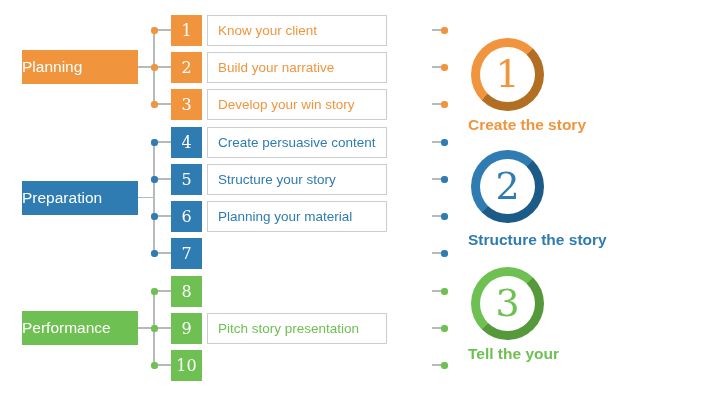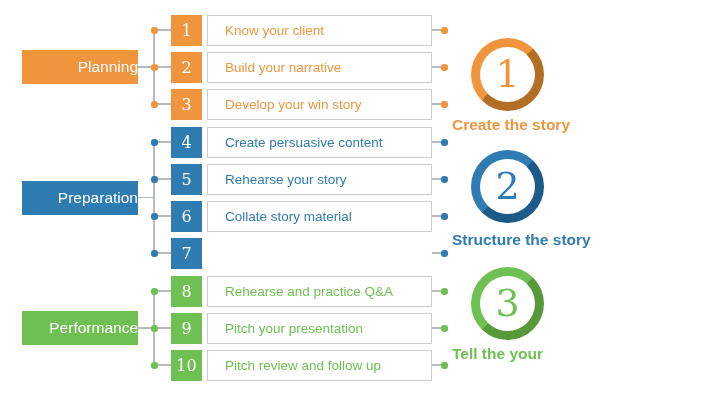--- a/index.html
+++ b/index.html
@@ -36,21 +36,21 @@
   .group-box {
     position: absolute;
     left: 22px;
     width: 116px;
     height: 34px;
     background: var(--accent);
     color: #ffffff;
     font-size: 15.5px;
     display: flex;
     align-items: center;
-    justify-content: flex-end;
+    justify-content: flex-start;
   }
 
   
   .row {
     position: absolute;
     left: 0;
     top: calc(var(--cy) - 15.5px);
     width: 100%;
     height: 31px;
   }
@@ -83,28 +83,28 @@
     font-family: "DejaVu Serif", serif;
     font-size: 16px;
     display: flex;
     align-items: center;
     justify-content: center;
   }
   .text-box {
     position: absolute;
     left: 207px;
     top: 0;
-    width: 225px;
+    width: 180px;
     height: 31px;
     box-sizing: border-box;
     border: 1.5px solid #CBCED0;
     background: #ffffff;
     display: flex;
     align-items: center;
-    padding-left: 17px;
+    padding-left: 10px;
   }
   .text-box span {
     color: var(--accent);
     font-size: 13.5px;
     white-space: nowrap;
   }
 
   
   .ring {
     position: absolute;
@@ -127,21 +127,21 @@
     justify-content: center;
   }
   .big-num {
     color: var(--accent);
     font-family: "DejaVu Serif", serif;
     font-size: 38px;
     line-height: 1;
   }
   .summary {
     position: absolute;
-    left: 452px;
+    left: 468px;
     color: var(--accent);
     font-size: 15.5px;
     font-weight: 700;
     white-space: nowrap;
   }
 </style>
 </head>
 <body>
 
 <div class="canvas">
@@ -213,79 +213,73 @@
     <div class="stub r"></div>
     <div class="dot r"></div>
   </div>
   <div class="row ph1" style="--cy:179px">
     <div class="stub l"></div>
     <div class="dot l"></div>
     <div class="num-box">
         <span>5</span>
       </div>
     <div class="text-box">
-        <span>Rehearse your story</span>
+        <span>Structure your story</span>
       </div>
     <div class="stub r"></div>
     <div class="dot r"></div>
   </div>
   <div class="row ph1" style="--cy:216px">
     <div class="stub l"></div>
     <div class="dot l"></div>
     <div class="num-box">
         <span>6</span>
       </div>
     <div class="text-box">
-        <span>Collate story material</span>
+        <span>Planning your material</span>
       </div>
     <div class="stub r"></div>
     <div class="dot r"></div>
   </div>
   <div class="row ph1" style="--cy:253px">
     <div class="stub l"></div>
     <div class="dot l"></div>
     <div class="num-box">
         <span>7</span>
       </div>
     <div class="stub r"></div>
     <div class="dot r"></div>
   </div>
 
   <div class="row ph2" style="--cy:291px">
     <div class="stub l"></div>
     <div class="dot l"></div>
     <div class="num-box">
         <span>8</span>
       </div>
-    <div class="text-box">
-        <span>Rehearse and practice Q&amp;A</span>
-      </div>
     <div class="stub r"></div>
     <div class="dot r"></div>
   </div>
   <div class="row ph2" style="--cy:328px">
     <div class="stub l"></div>
     <div class="dot l"></div>
     <div class="num-box">
         <span>9</span>
       </div>
     <div class="text-box">
-        <span>Pitch your presentation</span>
+        <span>Pitch story presentation</span>
       </div>
     <div class="stub r"></div>
     <div class="dot r"></div>
   </div>
   <div class="row ph2" style="--cy:365px">
     <div class="stub l"></div>
     <div class="dot l"></div>
     <div class="num-box">
         <span>10</span>
-      </div>
-    <div class="text-box">
-        <span>Pitch review and follow up</span>
       </div>
     <div class="stub r"></div>
     <div class="dot r"></div>
   </div>
 
   <div class="ring ph0" style="top:37.5px">
     <div class="ring-inner">
       <span class="big-num">1</span>
     </div>
   </div>

